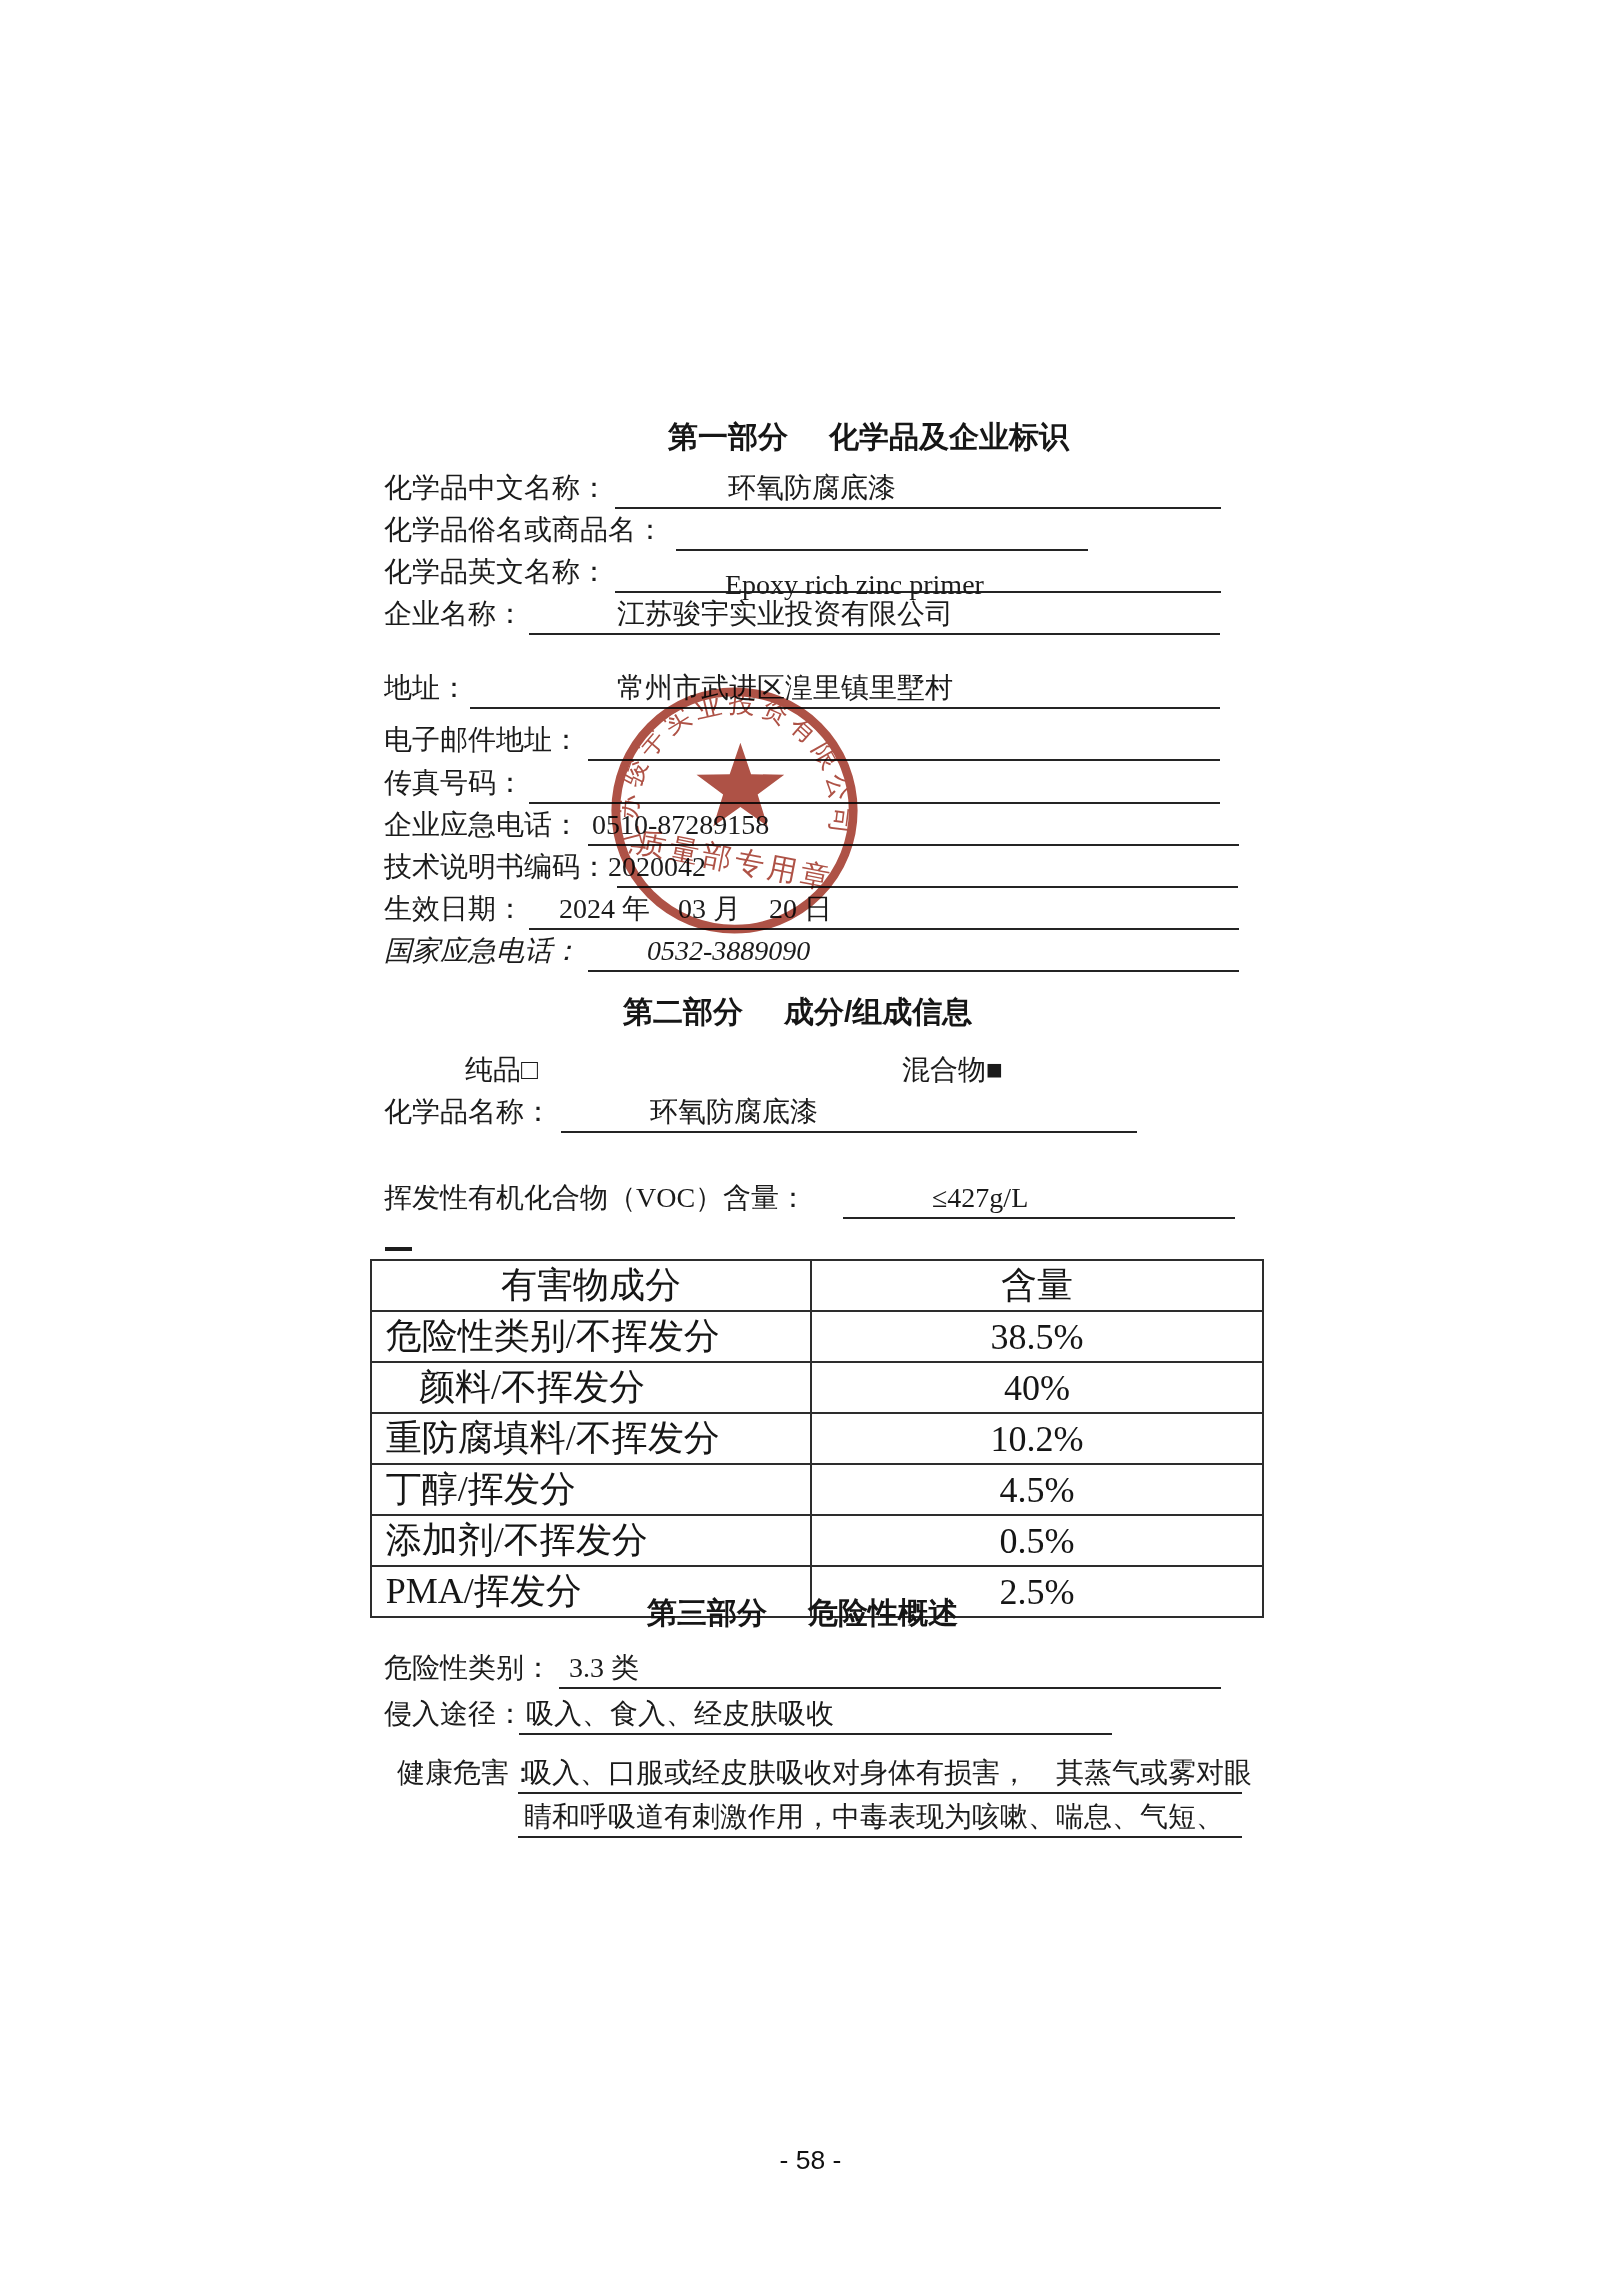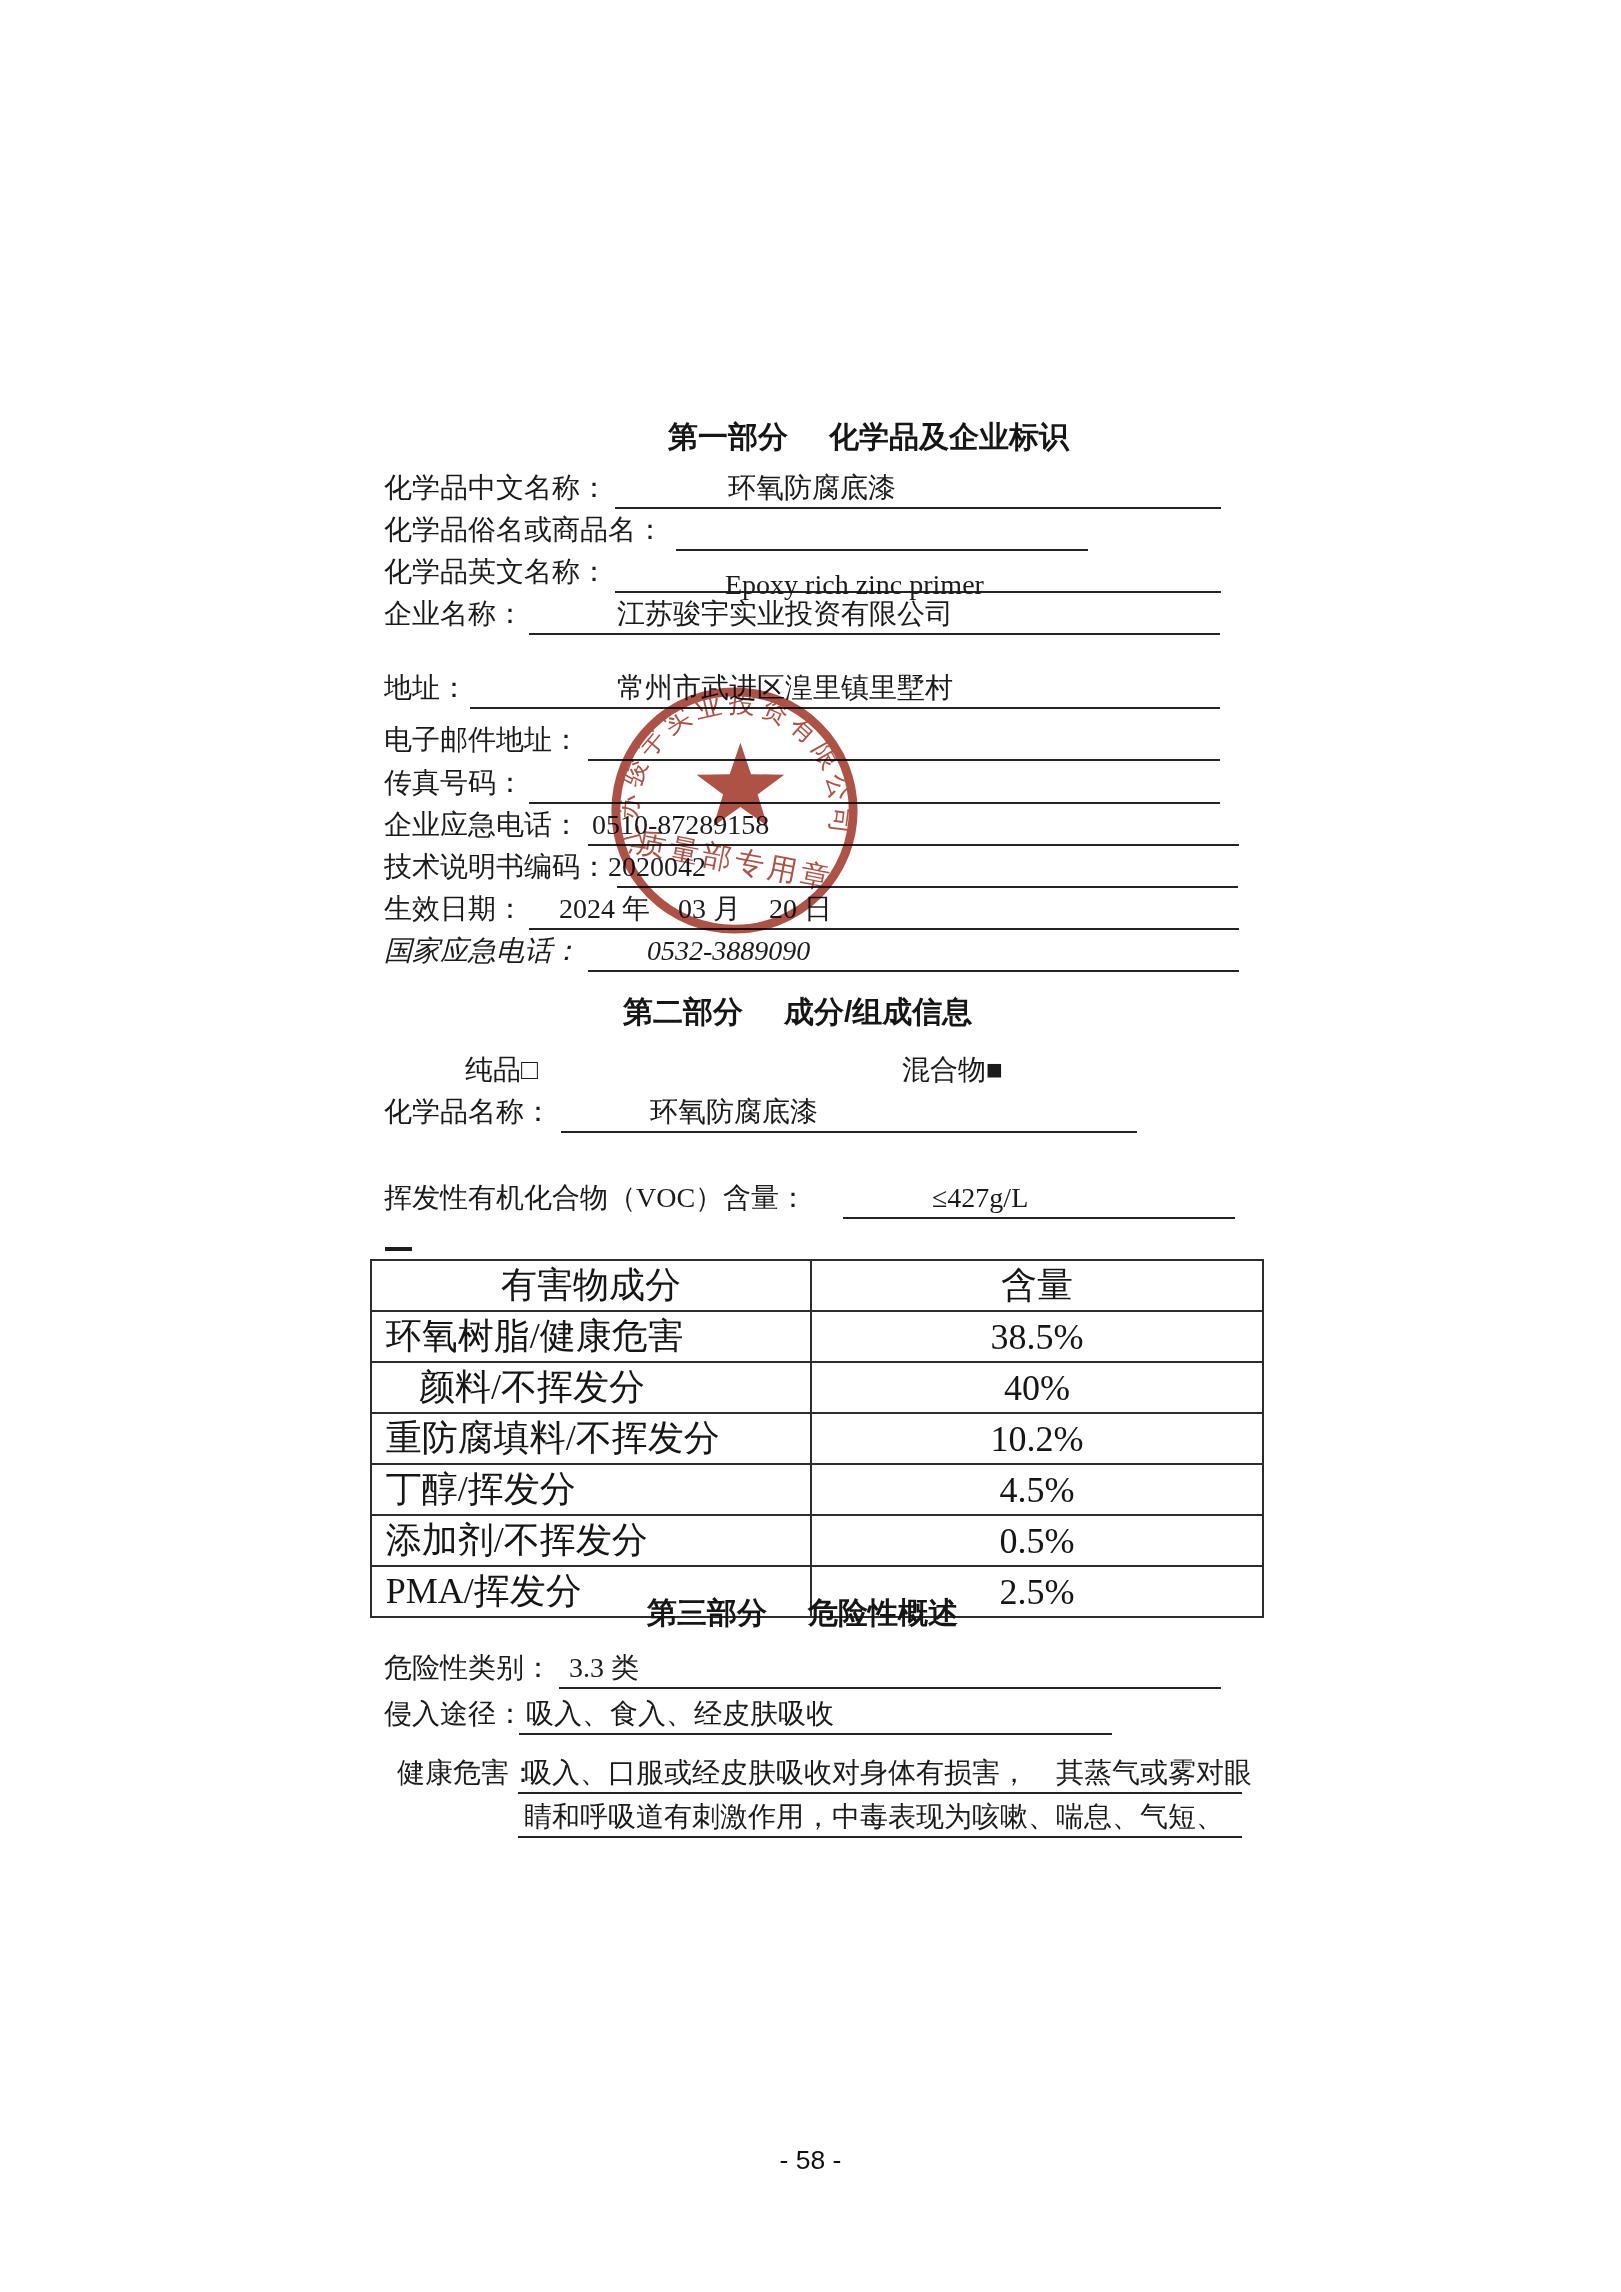--- a/index.html
+++ b/index.html
@@ -147,21 +147,21 @@
     <colgroup>
         <col style="width:440px">
         <col style="width:452px">
       </colgroup>
     <tbody>
         <tr>
       <td class="c">有害物成分</td>
       <td class="c">含量</td>
     </tr>
     <tr>
-      <td>环氧树脂/健康危害</td>
+      <td>危险性类别/不挥发分</td>
       <td class="c">38.5%</td>
     </tr>
     <tr>
       <td class="indent">颜料/不挥发分</td>
       <td class="c">40%</td>
     </tr>
     <tr>
       <td>重防腐填料/不挥发分</td>
       <td class="c">10.2%</td>
     </tr>

